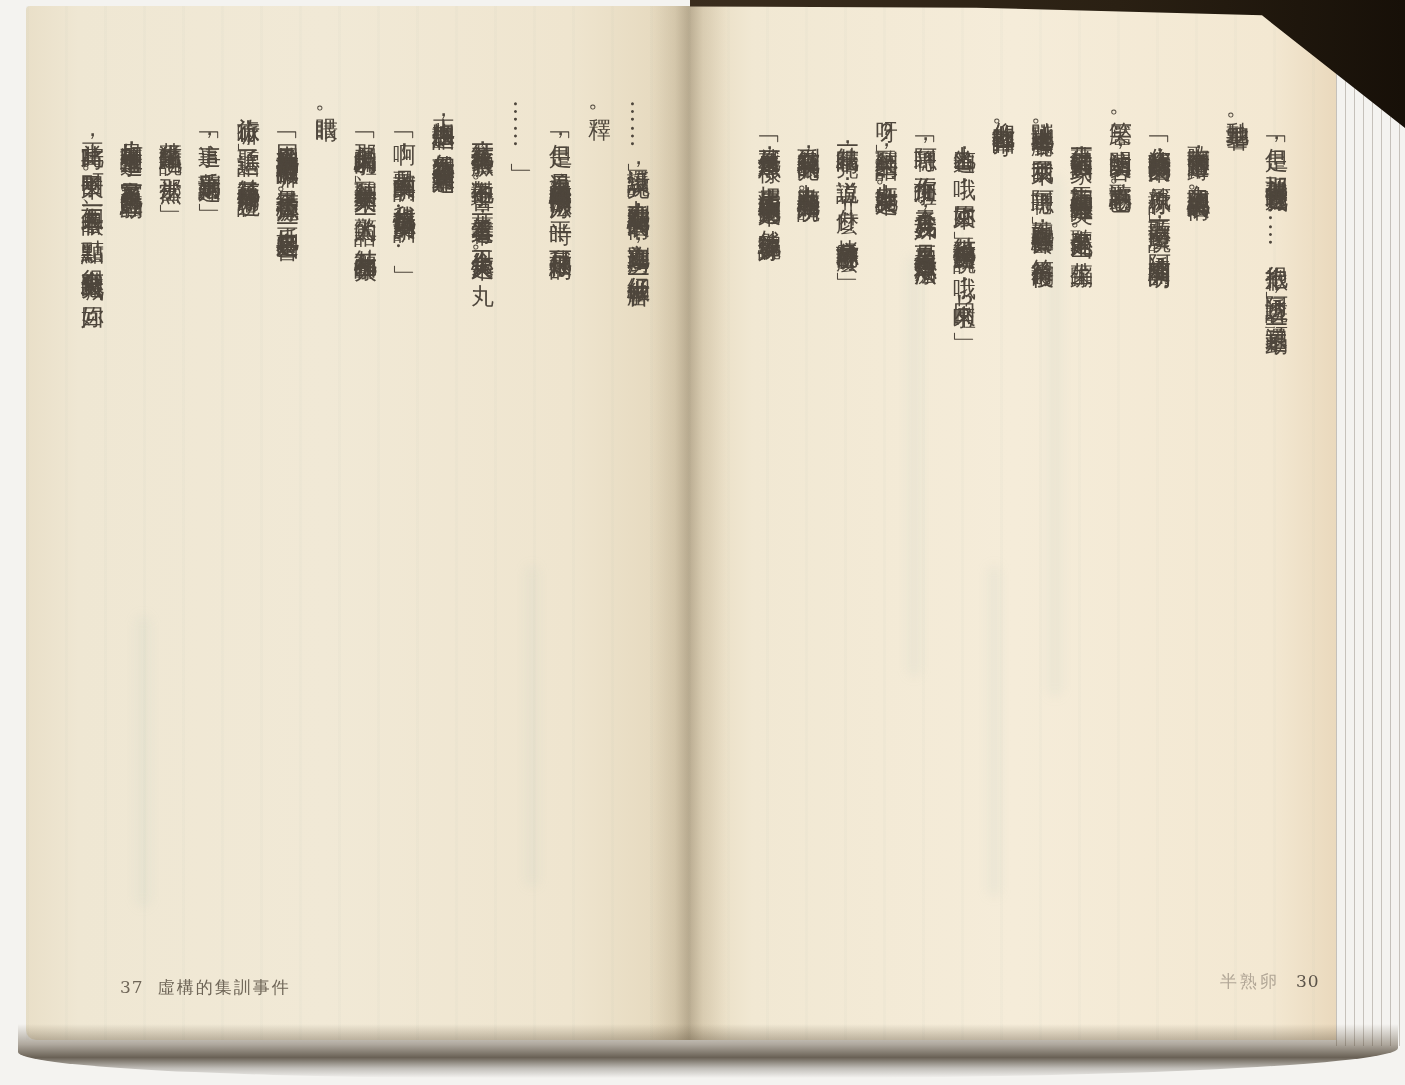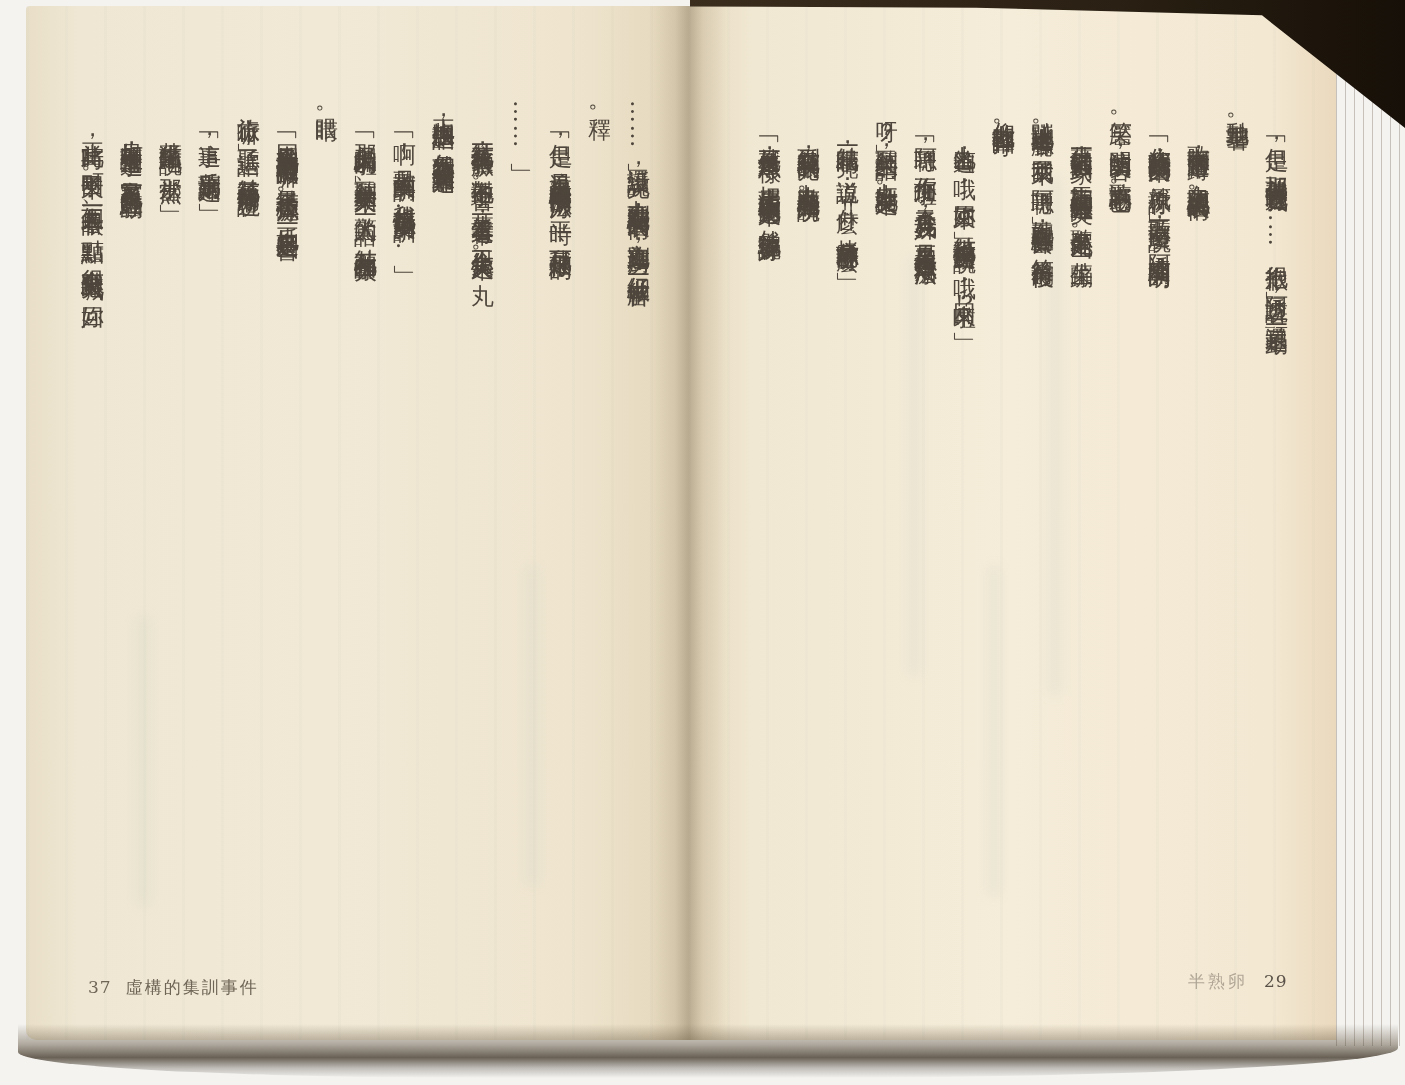--- a/index.html
+++ b/index.html
@@ -50,21 +50,21 @@
   .vtext{
     position:absolute;
     writing-mode:vertical-rl;
     font-size:23px;letter-spacing:1.5px;
     color:#4e463c;
   }
   .vtext p{margin:0;line-height:39px;text-align:start;}
   .vtext-right{left:730px;top:104px;width:566px;height:872px;}
   .vtext-left{left:70px;top:100px;width:588px;height:872px;}
   
-  .footer{position:absolute;font-size:17px;color:#6e6557;letter-spacing:2px;white-space:nowrap;}
+  .footer{position:absolute;font-size:17px;color:#6e6557;letter-spacing:2px;white-space:nowrap;margin-left:32px;}
   .footer-left{left:88px;top:976px;}
   .footer-left .num{margin-right:14px;letter-spacing:1px;}
   .footer-right{left:1188px;top:970px;}
   .footer-right .running{color:rgba(122,112,100,0.55);margin-right:16px;letter-spacing:3px;font-family:Liberation Serif, serif;}
   .footer-right .num{color:#5a5248;letter-spacing:1px;}
 </style>
 </head>
 <body>
 
 <section class="page page-left">
@@ -110,19 +110,19 @@
   <p>呀？」聽到菜生的話，丸山奸詐地笑起來。</p>
   <p>　結花眼睛一亮，説道：「什麼‼烤章魚球的什麼呀？」</p>
   <p>　看到結花鋭利的眼光，丸山有點心虛地開始説明。</p>
   <p>　「就是像烤章魚球一樣，把病患牙齒内的填充物翻過來，然後騙他説弄好了</p>
 </div>
 
 <div class="footer footer-left">
   <span class="num">37</span><span>虛構的集訓事件</span>
 </div>
 <div class="footer footer-right">
-  <span class="running">半熟卵</span><span class="num">29</span>
+  <span class="running">半熟卵</span><span class="num">30</span>
 </div>
 
 <div class="gutter"></div>
 <div class="fore-edge"></div>
 <div class="top-edge"></div>
 <div class="bottom-edge"></div>
 
 </body></html>

